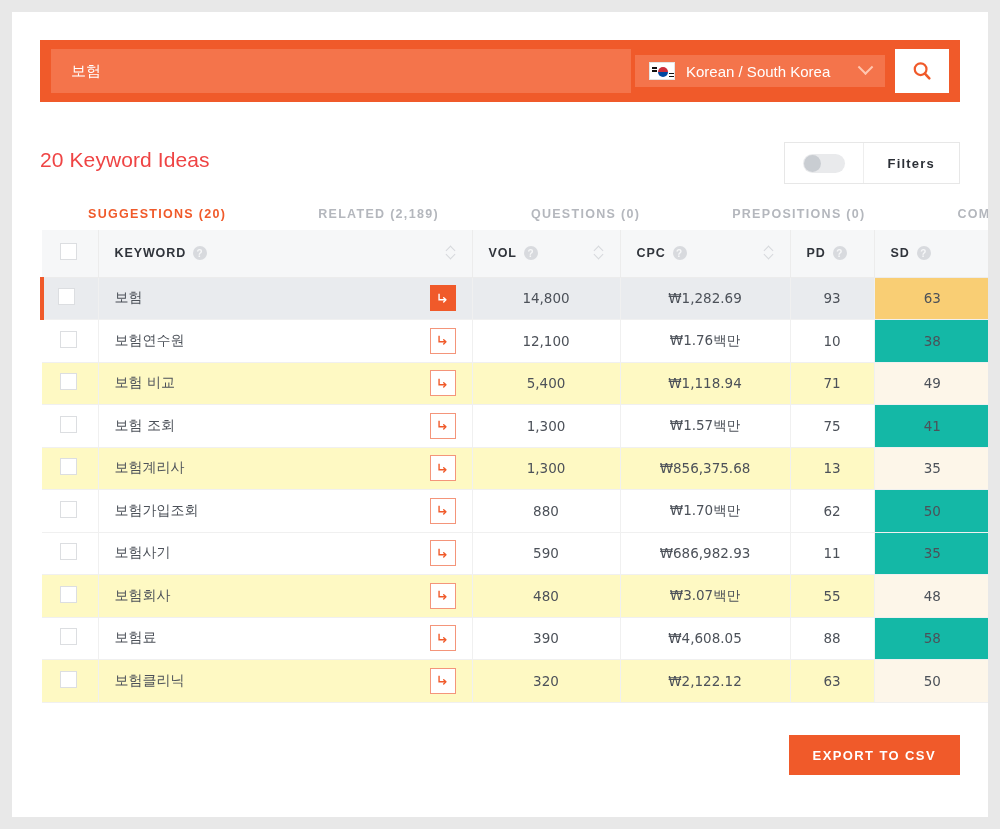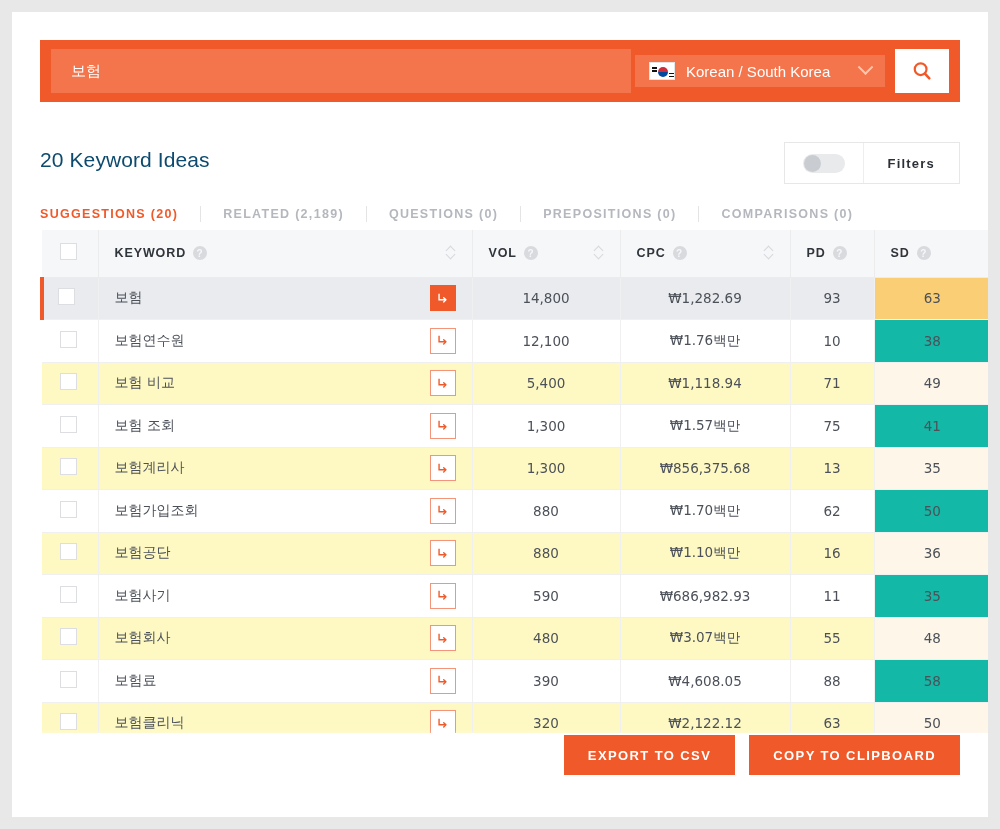--- a/index.html
+++ b/index.html
@@ -128,21 +128,21 @@
     cursor: pointer;
     flex: 0 0 auto;
   }
 
   
   .heading {
     position: absolute;
     left: 28px;
     top: 136px;
     font-size: 21px;
-    color: #0c4a6e;
+    color: #ef4444;
     letter-spacing: .1px;
   }
 
   .filters-group {
     position: absolute;
     right: 28px;
     top: 130px;
     display: flex;
     border: 1px solid #e7e7e7;
     background: #ffffff;
@@ -200,20 +200,21 @@
     font-size: 12.5px;
     font-weight: bold;
     letter-spacing: 1.3px;
     color: #b4b7bd;
     padding: 0 22px;
     cursor: pointer;
     white-space: nowrap;
     background: transparent;
     border: 0;
     font-family: "Liberation Sans", sans-serif;
+    margin-left: 48px;
   }
   .tab:first-child { padding-left: 0; }
   .tab.active { color: #f05a2a; }
   .tab-sep {
     width: 1px;
     height: 16px;
     background: #e4e4e4;
   }
 
   
@@ -590,38 +591,20 @@
                       <path d="M8.3 6.1 L10.7 8.4 L8.3 10.7" fill="none" stroke="#F05A2A" stroke-width="1.5" stroke-linecap="round" stroke-linejoin="round"></path>
                     </svg>
                   </button>
                 </span>
               </td>
               <td class="num">880</td>
               <td class="num">₩1.70백만</td>
               <td class="num">62</td>
               <td class="td-sd">50</td>
             </tr>
-            <tr class="alt">
-              <td class="td-check"><span class="cbox"></span></td>
-              <td>
-                <span class="kw-cell">
-                  <span class="kw-text">보험공단</span>
-                  <button class="arrow-btn">
-                    <svg width="13" height="13" viewBox="0 0 14 14">
-                      <path d="M3.3 2 V8.4 H10.2" fill="none" stroke="#F05A2A" stroke-width="1.5"></path>
-                      <path d="M8.3 6.1 L10.7 8.4 L8.3 10.7" fill="none" stroke="#F05A2A" stroke-width="1.5" stroke-linecap="round" stroke-linejoin="round"></path>
-                    </svg>
-                  </button>
-                </span>
-              </td>
-              <td class="num">880</td>
-              <td class="num">₩1.10백만</td>
-              <td class="num">16</td>
-              <td class="td-sd">36</td>
-            </tr>
             <tr>
               <td class="td-check"><span class="cbox"></span></td>
               <td>
                 <span class="kw-cell">
                   <span class="kw-text">보험사기</span>
                   <button class="arrow-btn">
                     <svg width="13" height="13" viewBox="0 0 14 14">
                       <path d="M3.3 2 V8.4 H10.2" fill="none" stroke="#F05A2A" stroke-width="1.5"></path>
                       <path d="M8.3 6.1 L10.7 8.4 L8.3 10.7" fill="none" stroke="#F05A2A" stroke-width="1.5" stroke-linecap="round" stroke-linejoin="round"></path>
                     </svg>
@@ -687,17 +670,16 @@
               <td class="num">63</td>
               <td class="td-sd">50</td>
             </tr>
           </tbody>
       </table>
     </div>
     <div class="footer-fade"></div>
 
     <div class="footer">
       <button class="btn-primary">EXPORT TO CSV</button>
-      <button class="btn-primary">COPY TO CLIPBOARD</button>
     </div>
 
   </div>
 </div>
 
 </body></html>

